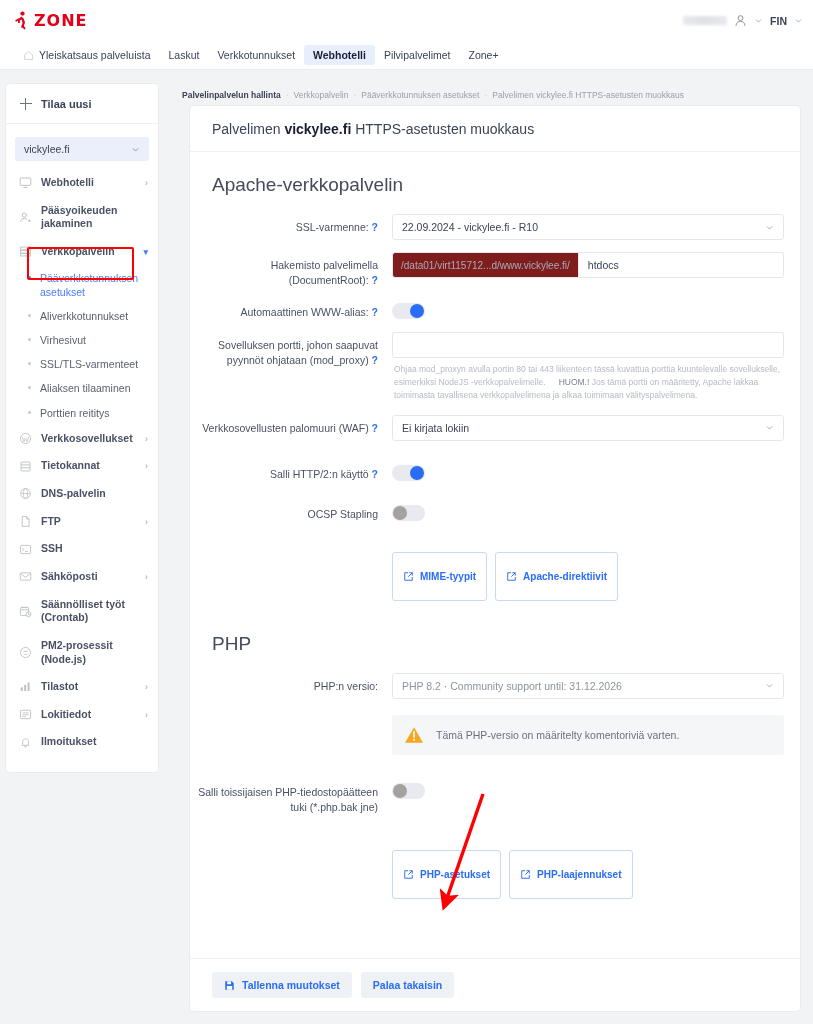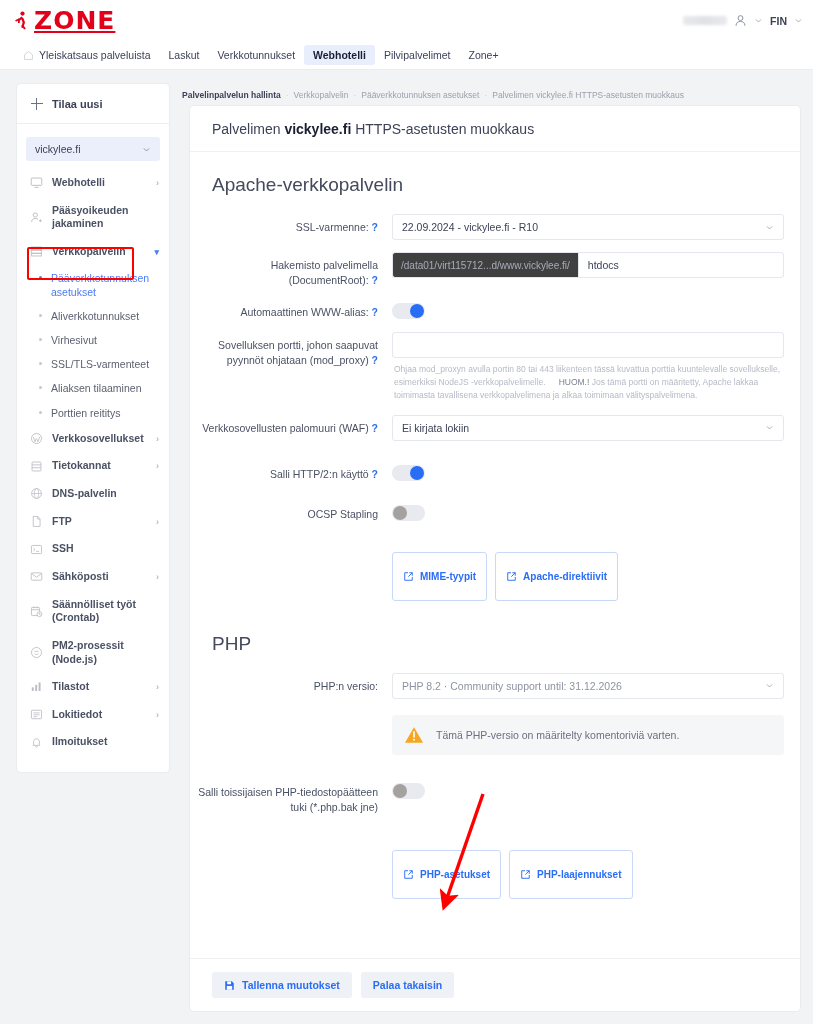--- a/index.html
+++ b/index.html
@@ -14,22 +14,22 @@
 
   
   .topbar {
     position: absolute; top: 0; left: 0; width: 813px; height: 41px;
     background: #ffffff;
     display: flex; align-items: center;
   }
   .logo { display: flex; align-items: center; gap: 5px; margin-left: 13px; }
   .logo-mark { width: 16px; height: 20px; }
   .logo-text {
-    font-size: 25px; font-weight: 700; color: #e3001b;
-    letter-spacing: 1px; font-family: "DejaVu Sans", sans-serif; text-decoration: underline;
+    font-size: 16px; font-weight: 700; color: #e3001b;
+    letter-spacing: 1px; font-family: "DejaVu Sans", sans-serif;
   }
   .topbar-right {
     position: absolute; right: 10px; top: 0; height: 41px;
     display: flex; align-items: center; gap: 7px;
   }
   .user-blur {
     width: 44px; height: 9px; border-radius: 2px;
     background: linear-gradient(90deg,#e8e9ec,#dfe1e6,#e8e9ec);
     filter: blur(1.5px);
   }
@@ -47,21 +47,21 @@
   .nav-item {
     font-size: 10.5px; color: #3c4257; padding: 4px 9px;
     border-radius: 3px; display: flex; align-items: center; gap: 5px;
     white-space: nowrap; cursor: pointer;
   }
   .nav-item.active { background: #e8eefc; color: #1a1f36; font-weight: 600; }
   .home-icon { width: 11px; height: 11px; opacity: .5; }
 
   
   .sidebar {
-    position: absolute; left: 17px; top: 84px; width: 152px;
+    position: absolute; left: 6px; top: 84px; width: 152px;
     background: #ffffff; border-radius: 4px;
     padding: 0 0 16px 0;
     box-shadow: 0 0 0 1px rgba(60,66,87,.04);
   }
   .order-new {
     display: flex; align-items: center; gap: 9px;
     padding: 14px 12px 13px 14px; font-size: 11px; font-weight: 700; color: #3c4257;
     border-bottom: 1px solid #eceef1; cursor: pointer;
   }
   .plus { width: 12px; height: 12px; position: relative; }
@@ -145,21 +145,21 @@
     padding: 0 9px; font-size: 10.5px; color: #3c4257; cursor: pointer;
   }
   .sel.muted { color: #8e93a1; }
   .inp {
     height: 26px; width: 100%; border: 1px solid #e4e7ec; border-radius: 3px;
     background: #fff; font-size: 10.5px; color: #3c4257; padding: 0 9px;
     font-family: "Liberation Sans", sans-serif;
   }
   .inp-group { display: flex; width: 100%; }
   .inp-prefix {
-    height: 26px; background: #404040; border: 1px solid #e4e7ec; border-right: none;
+    height: 26px; background: #7f1d1d; border: 1px solid #e4e7ec; border-right: none;
     border-radius: 3px 0 0 3px; display: flex; align-items: center; padding: 0 8px;
     font-size: 10px; color: #a7abb8; white-space: nowrap;
   }
   .inp-group .inp { border-radius: 0 3px 3px 0; }
 
   .hint {
     font-size: 8.5px; color: #b6bac6; line-height: 1.55; padding: 5px 2px 0 2px;
   }
   .hint b { color: #7b8091; font-weight: 400; margin-left: 13px; }
   .hint2 { font-size: 8.5px; color: #b6bac6; padding: 4px 2px 0 2px; }

